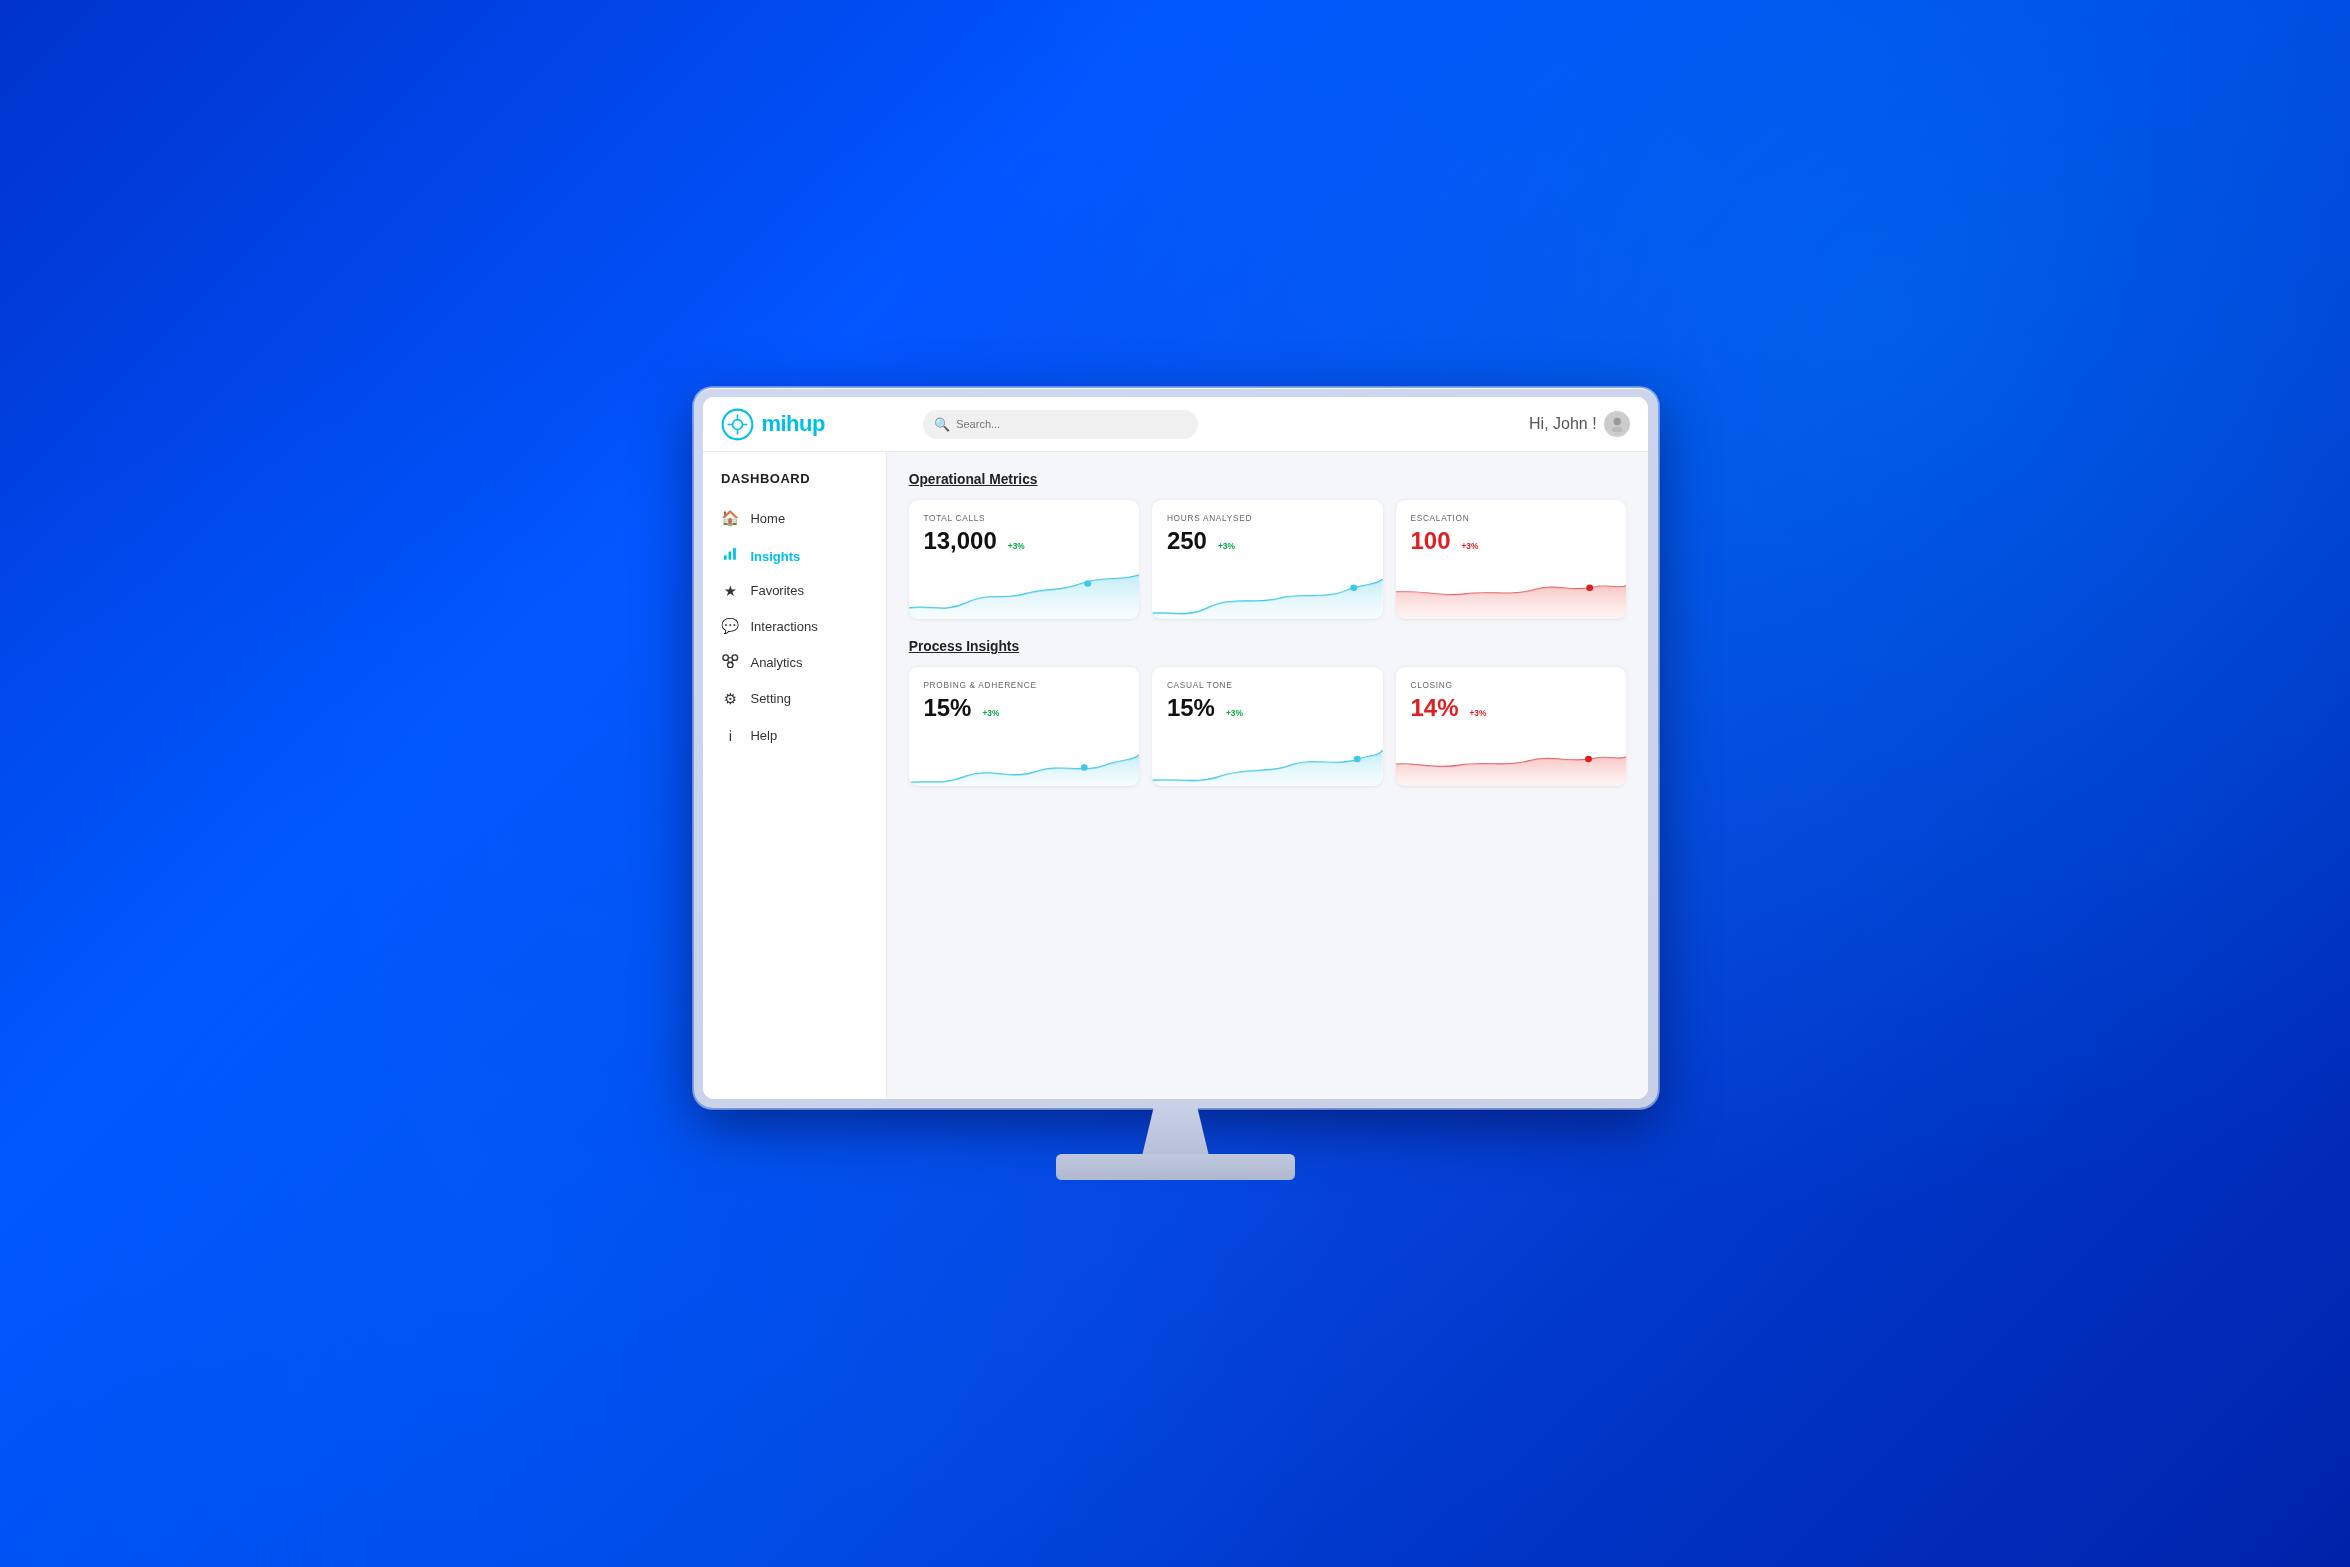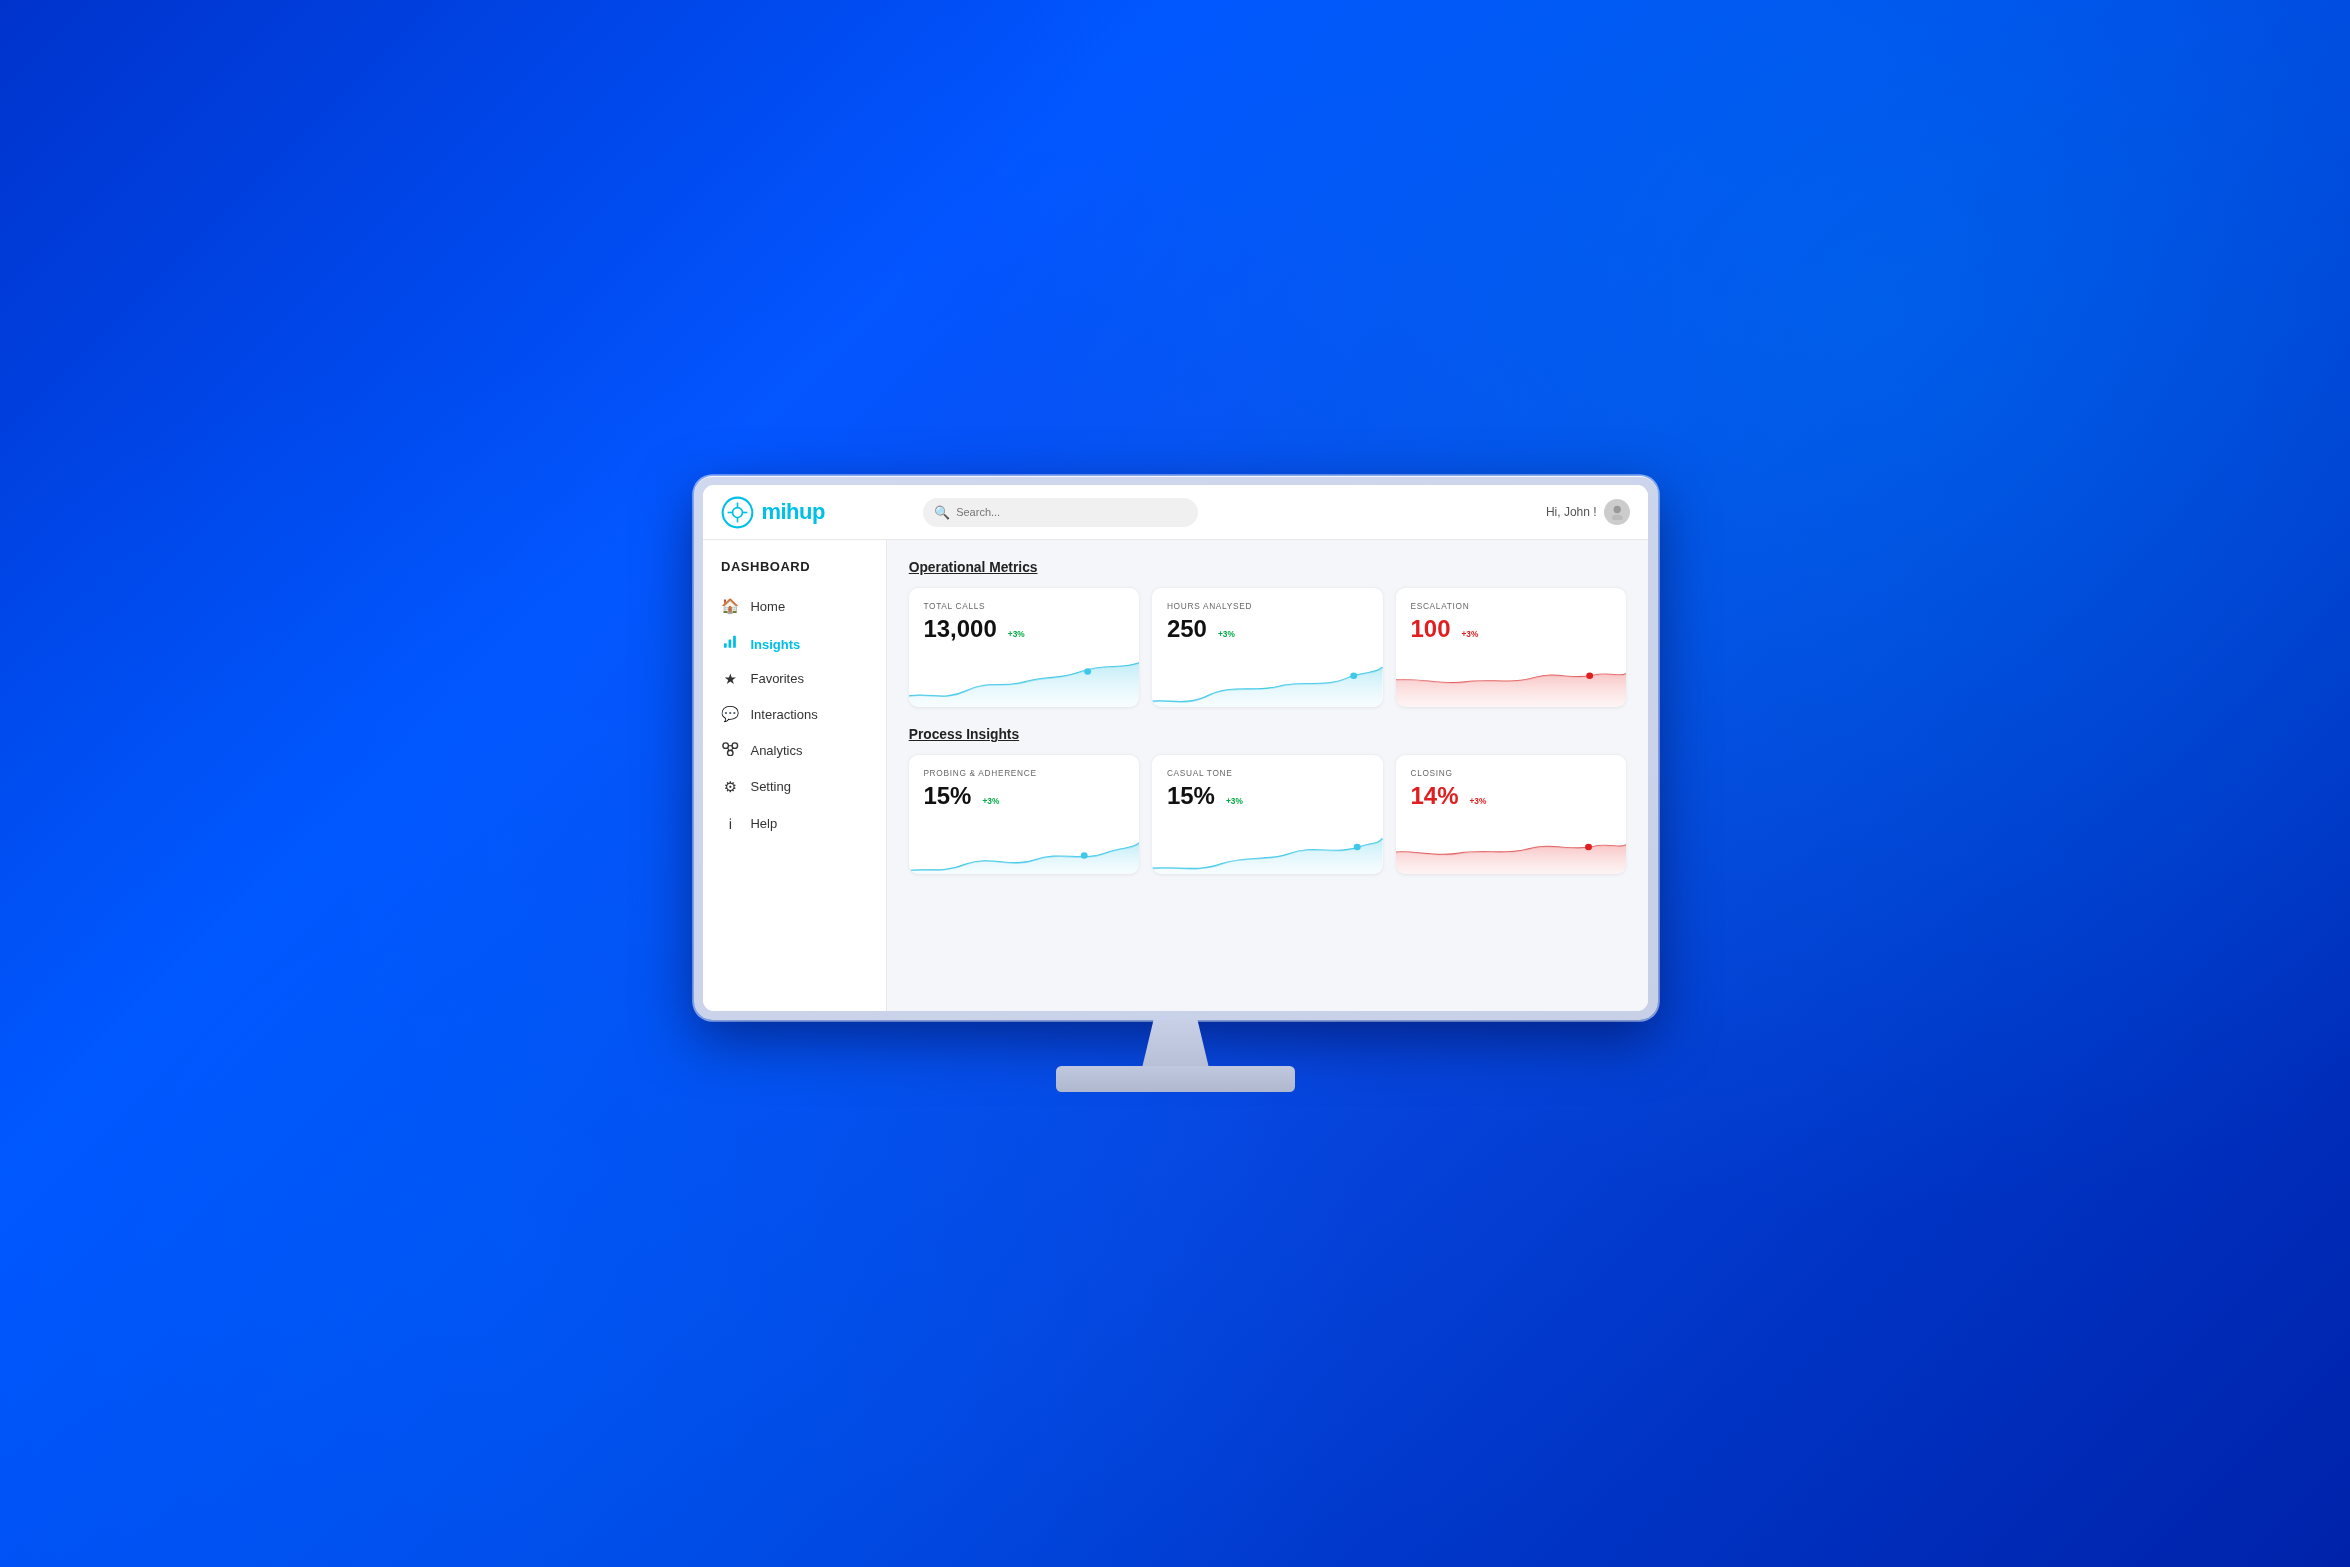--- a/index.html
+++ b/index.html
@@ -28,21 +28,21 @@
 
     .monitor-wrapper {
       position: relative;
       display: flex;
       flex-direction: column;
       align-items: center;
     }
 
     .monitor {
       width: 964px;
-      height: 544px;
+      height: 720px;
       background: linear-gradient(160deg, #d0d8f0 0%, #c8d0e8 100%);
       border-radius: 18.4px;
       padding: 9.2px;
       box-shadow:
         0 0 0 1.8px rgba(255,255,255,0.5),
         0 18.4px 55px rgba(0,0,50,0.5),
         inset 0 0.9px 0 rgba(255,255,255,0.8);
     }
 
     .screen {
@@ -114,21 +114,21 @@
 
     .header-spacer { flex: 1; }
 
     .user-area {
       display: flex;
       align-items: center;
       gap: 7.3px;
     }
 
     .user-greeting {
-      font-size: 12px;
+      font-size: 16px;
       color: #555;
     }
 
     .user-avatar {
       width: 26px;
       height: 26px;
       background: #ccc;
       border-radius: 50%;
       display: flex;
       align-items: center;

